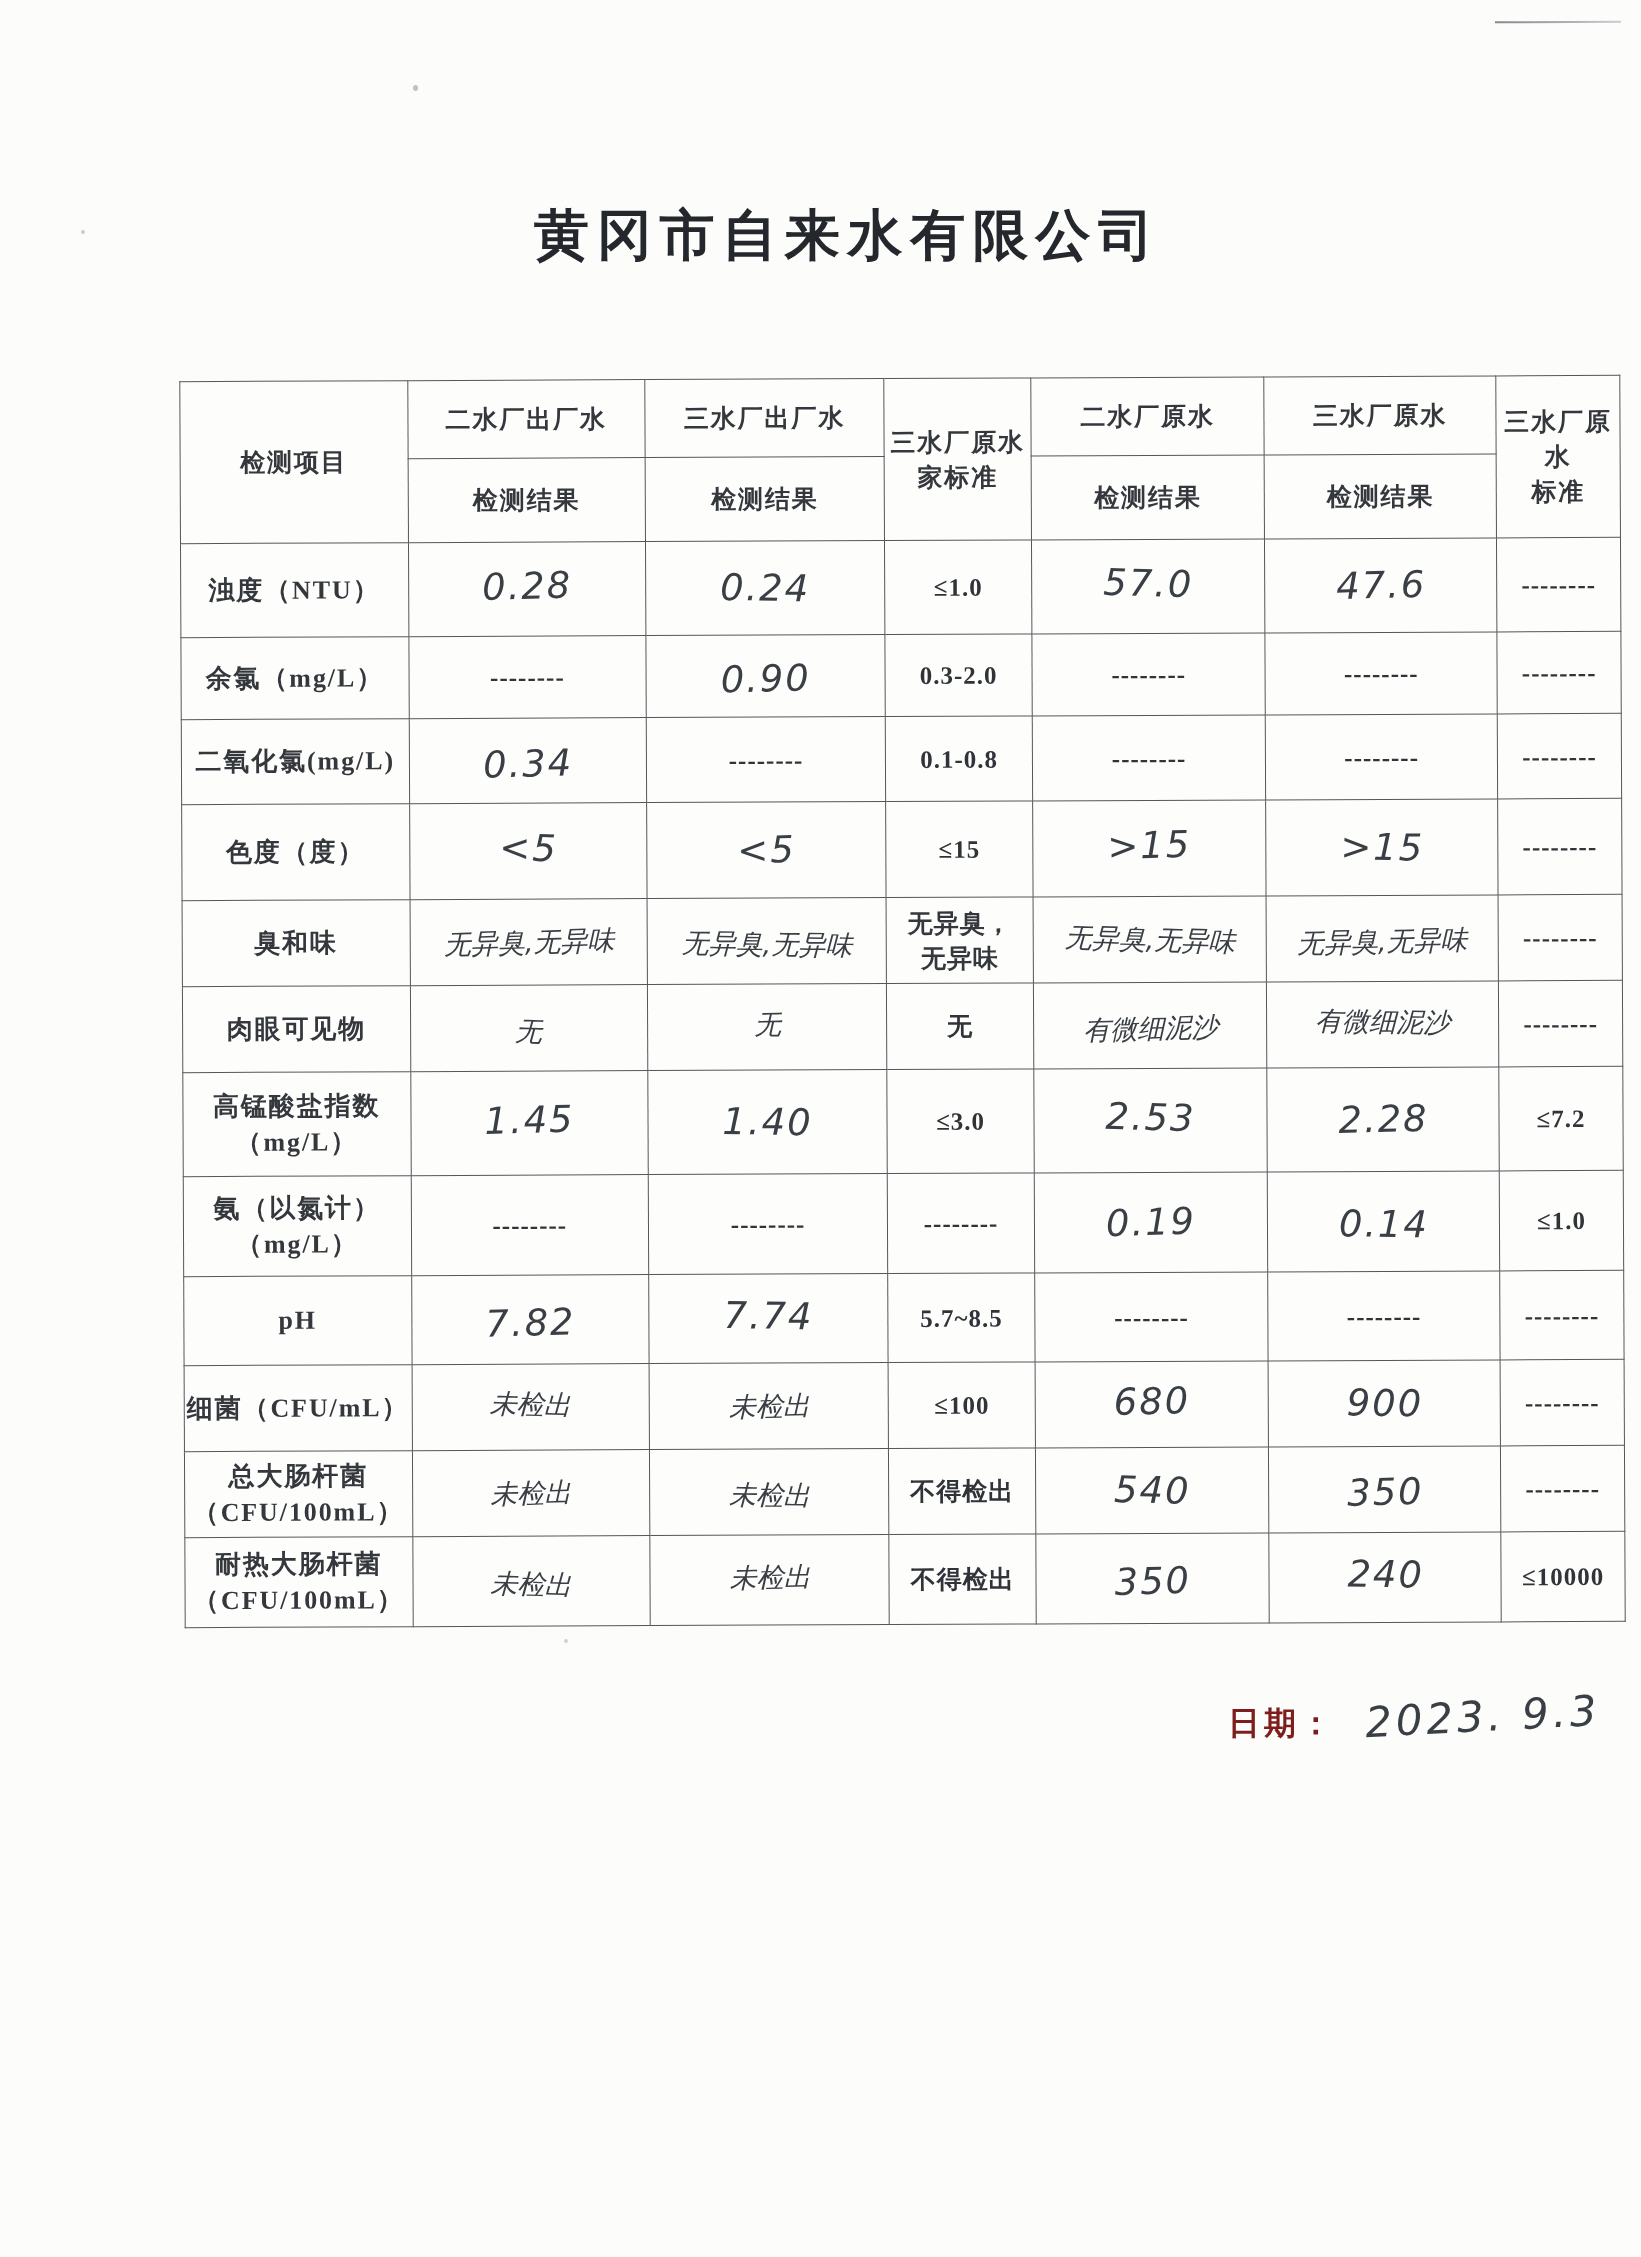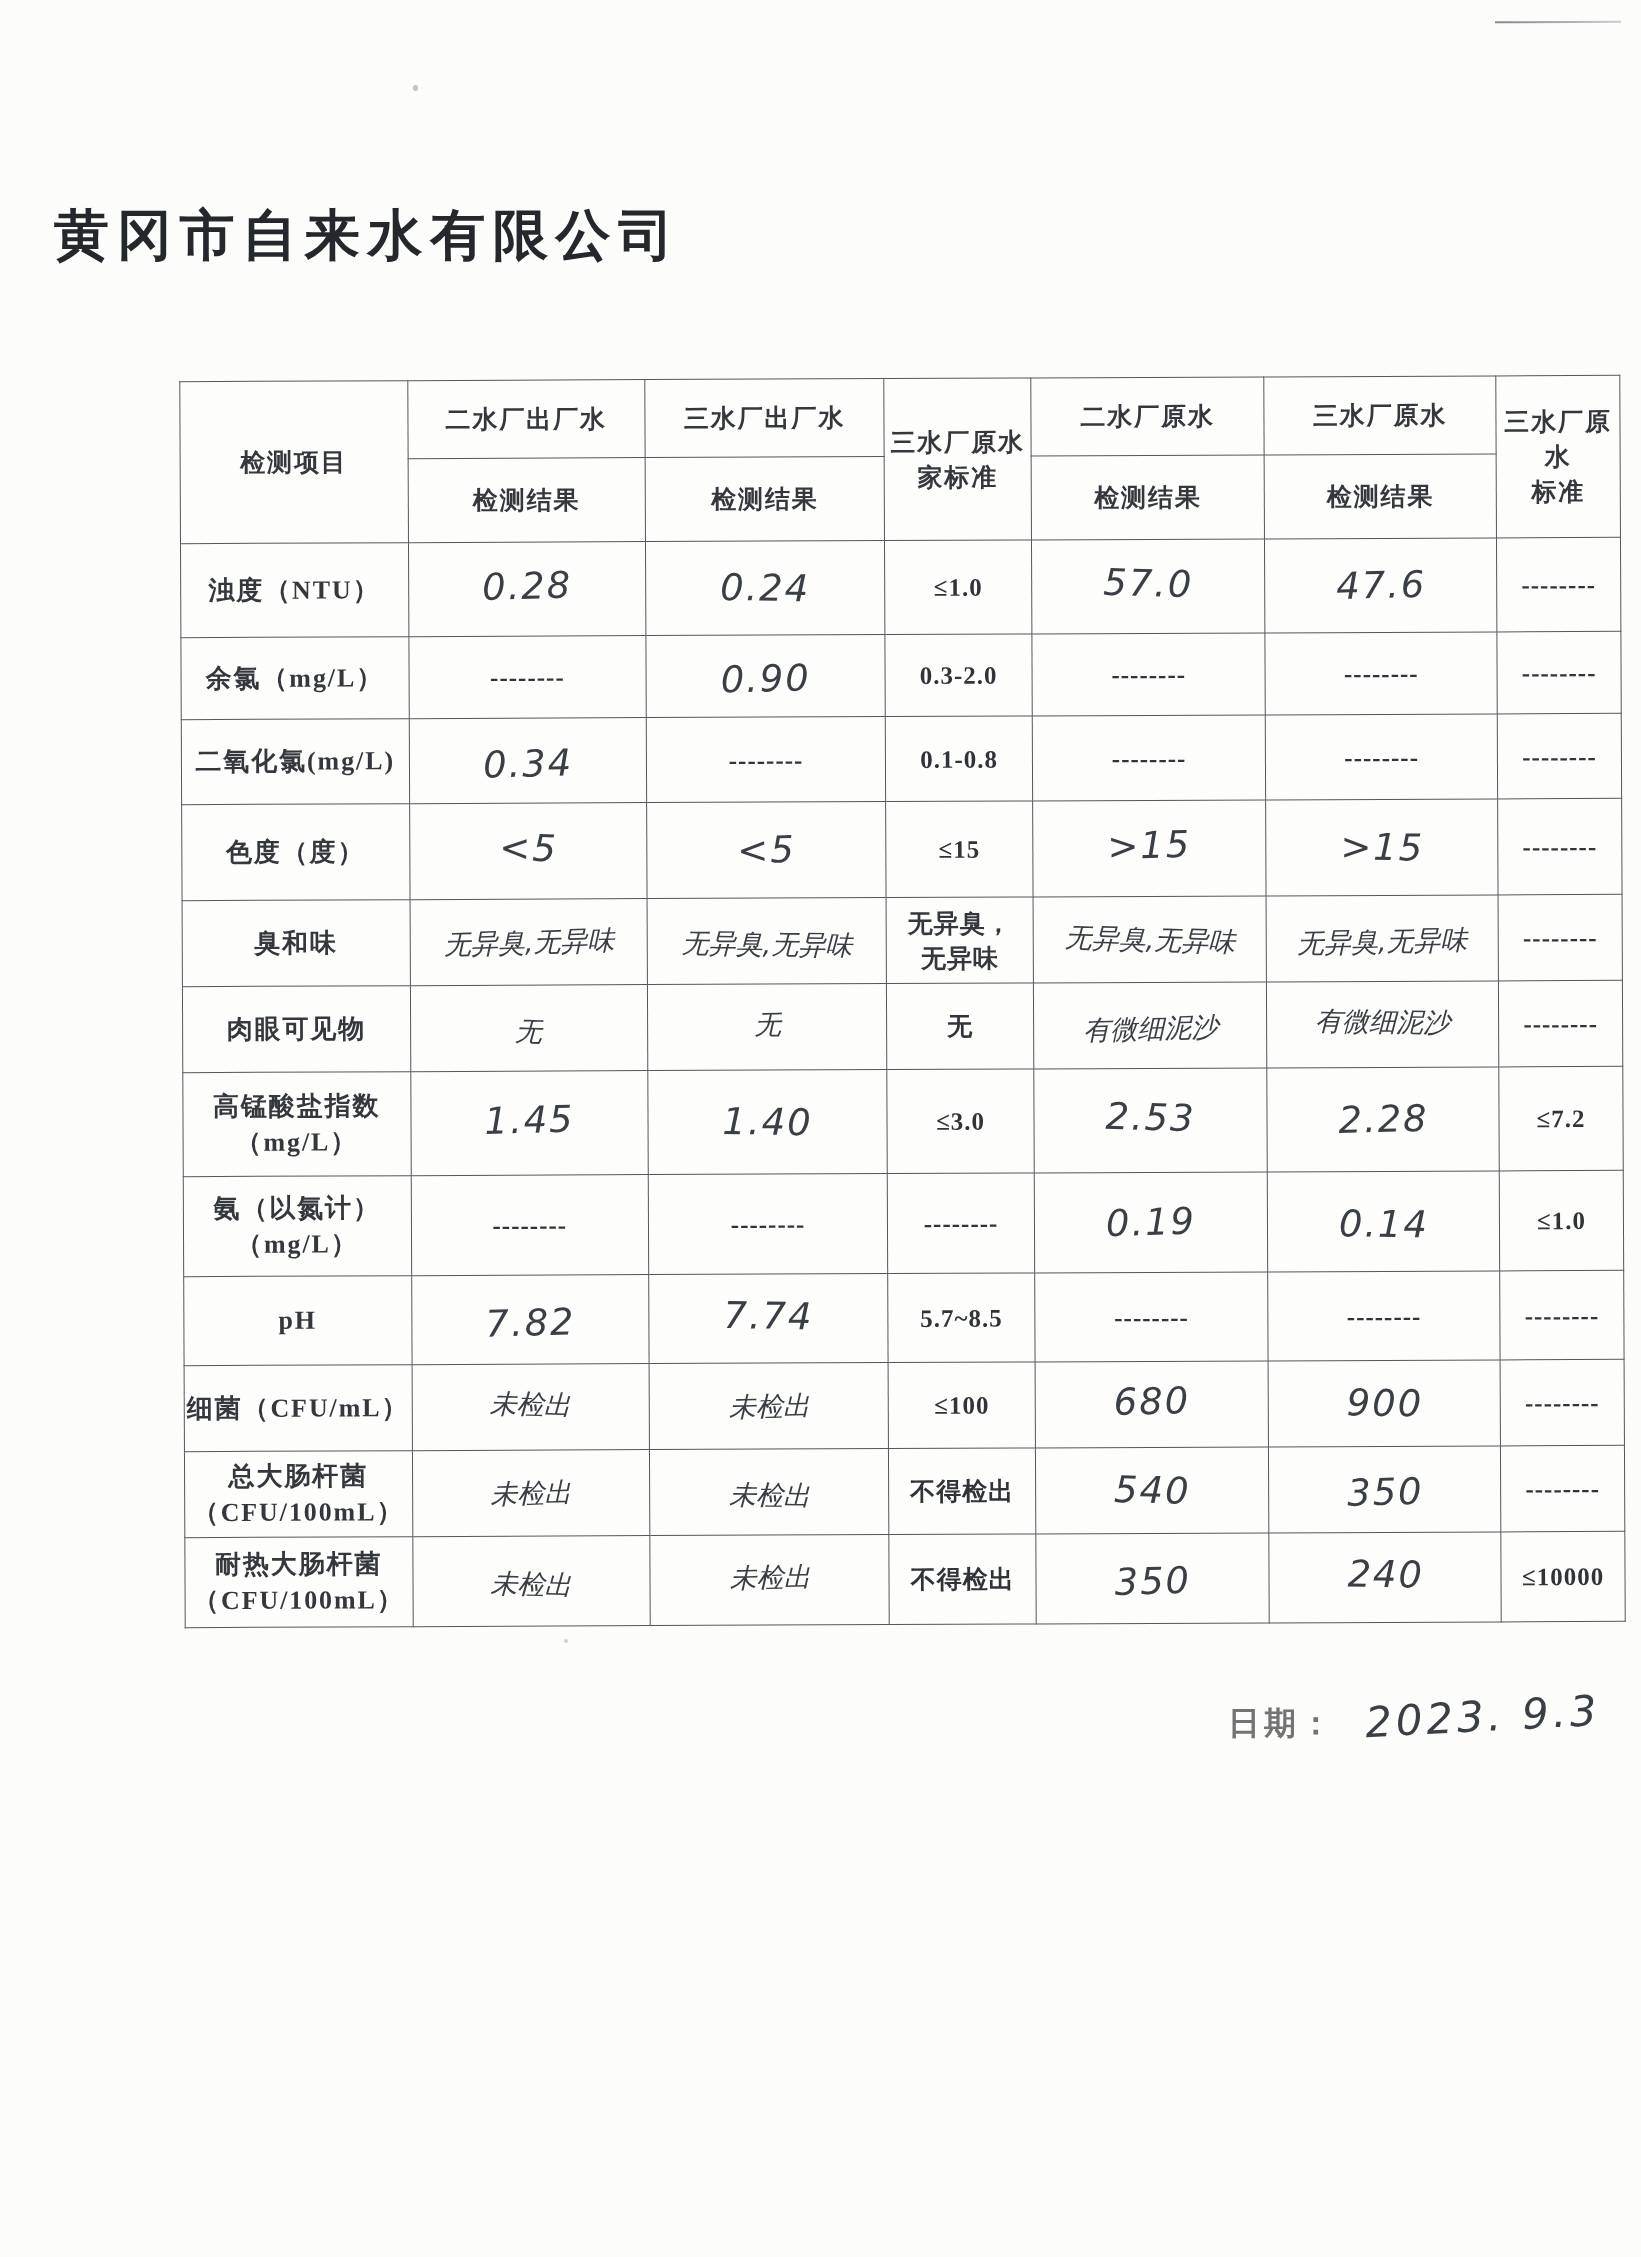--- a/index.html
+++ b/index.html
@@ -3,21 +3,21 @@
 <meta charset="utf-8">
 <style>
   html,body{margin:0;padding:0;}
   body{
     width:1641px;height:2257px;position:relative;
     background:#fcfcfb;color:#2c3036;
     font-family:"Liberation Serif", serif;
     overflow:hidden;
   }
   
-  .title-block{position:absolute;top:199px;left:0;width:1641px;padding-left:54px;box-sizing:border-box;}
+  .title-block{position:absolute;top:199px;left:0;width:1641px;padding-left:54px;box-sizing:border-box;text-align:center;}
   .title-l1{font-size:55px;font-weight:700;letter-spacing:7.7px;color:#24272c;font-family:"Liberation Sans",sans-serif;}
   .title-l2{font-size:53px;font-weight:700;letter-spacing:5.8px;color:#24272c;font-family:"Liberation Sans",sans-serif;margin-top:13.5px;}
   
   table.wq{
     position:absolute;left:182px;top:378px;width:1441px;
     border-collapse:collapse;table-layout:fixed;
     transform:rotate(-0.25deg);
     background:#fdfdfc;
   }
   .wq td,.wq th{
@@ -30,21 +30,21 @@
   .std{font-size:25px;font-weight:700;letter-spacing:1px;line-height:1.4;color:#303439;}
   .dash{letter-spacing:1px;font-weight:700;}
   .hand{
     font-family:"DejaVu Sans",sans-serif;font-style:italic;font-weight:400;
     color:#3a3f45;display:inline-block;
   }
   .hand-num{font-size:37px;letter-spacing:1.9px;}
   .hand-cn{font-size:27px;letter-spacing:0;white-space:nowrap;}
   
   .date-block{position:absolute;top:1692px;left:1228px;white-space:nowrap;}
-  .date-label{font-size:32px;font-weight:600;letter-spacing:3.9px;color:#737373;display:inline-block;vertical-align:top;margin-top:9.7px;}
+  .date-label{font-size:32px;font-weight:600;letter-spacing:3.9px;color:#7f1d1d;display:inline-block;vertical-align:top;margin-top:9.7px;}
   .date-value{
     font-family:"DejaVu Sans",sans-serif;font-style:italic;font-size:42px;color:#3a3f45;
     display:inline-block;margin-left:25px;transform:rotate(-3deg);letter-spacing:3.9px;
   }
   
   .artifact-line{position:absolute;left:1495px;top:21px;width:126px;height:1.9px;
     background:linear-gradient(90deg,#84898e,#c9cdd1);transform:rotate(-0.3deg);}
   .speck{position:absolute;border-radius:50%;background:#8e9296;}
   .speck1{left:413px;top:85px;width:4.8px;height:5.8px;opacity:.55;}
   .speck2{left:81px;top:230px;width:3.9px;height:3.9px;opacity:.45;}

